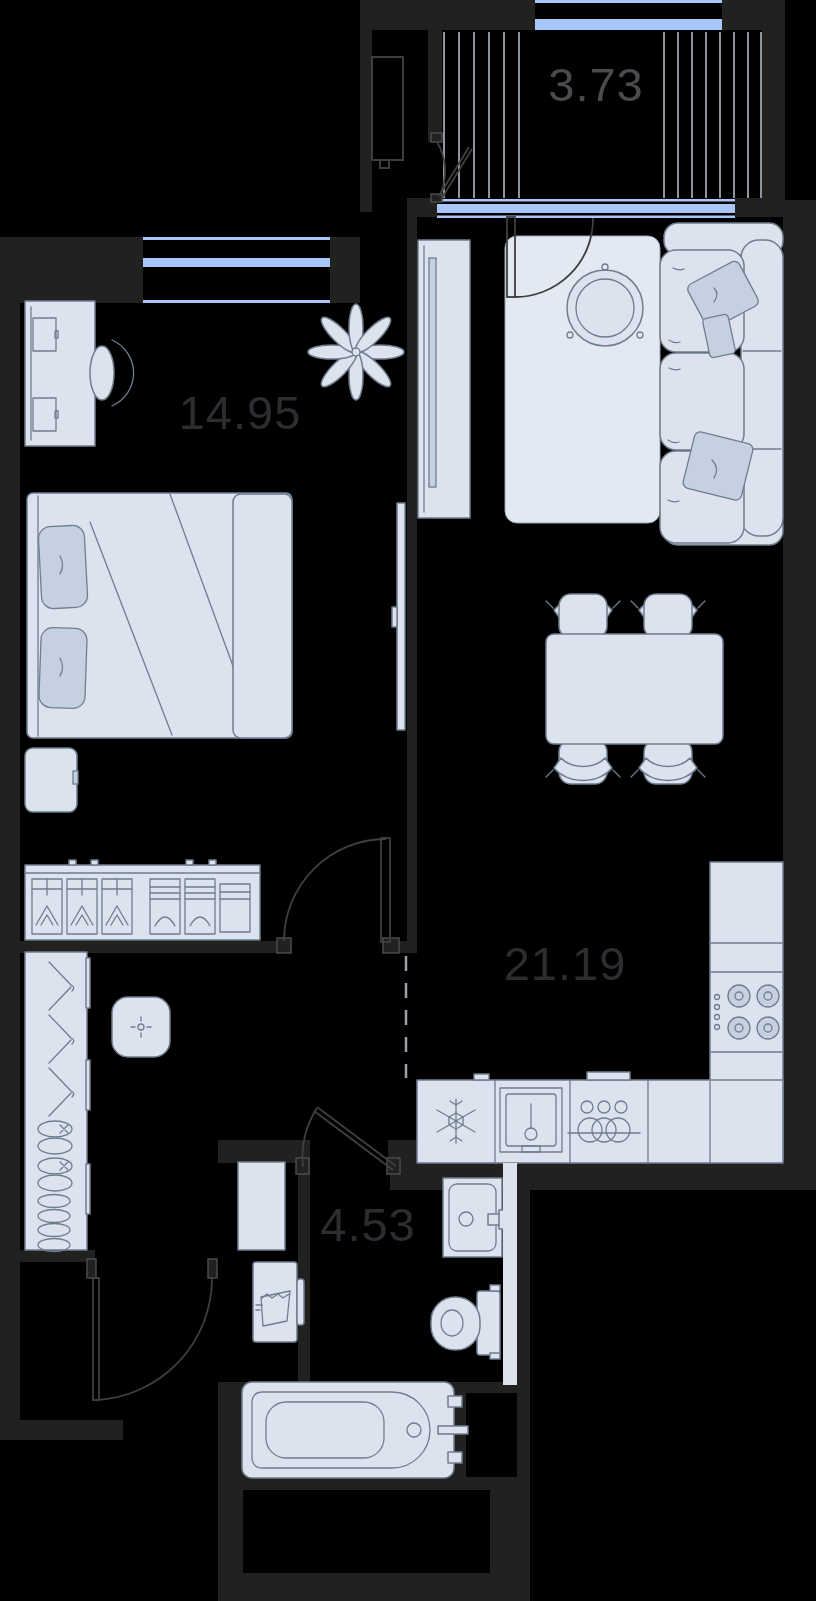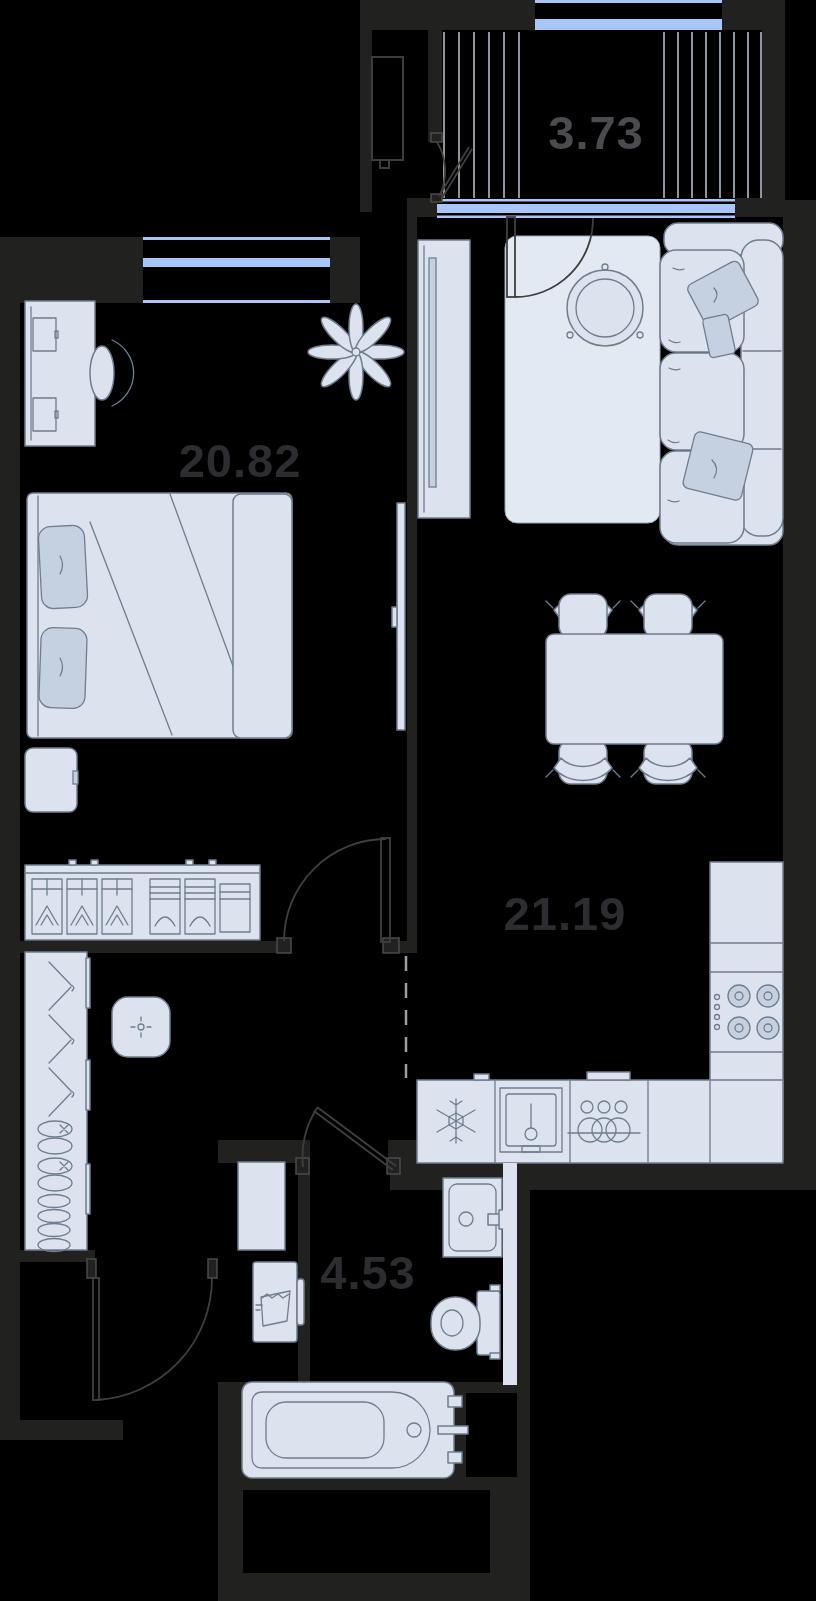--- a/index.html
+++ b/index.html
@@ -18,22 +18,22 @@
   .fline{fill:none;stroke:var(--furniture-stroke,#6f7e8e);stroke-width:1.3;stroke-linecap:round;stroke-linejoin:round;}
   .acc{fill:var(--furniture-accent,#c5d1e1);stroke:var(--furniture-stroke,#6f7e8e);stroke-width:1.3;}
   .rugshape{fill:var(--rug,#e3e9f2);stroke:#97a4b4;stroke-width:1;}
   .hatch{stroke:var(--hatch-line,#8e959c);stroke-width:2;fill:none;}
   .door{fill:none;stroke:var(--door-line,#3f3f3f);stroke-width:1.8;}
   .jamb{fill:var(--wall,#212120);stroke:#4f4f4f;stroke-width:1.4;}
   .darkline{fill:#000;stroke:#3d3d3d;stroke-width:2;}
   .dash{fill:none;stroke:var(--dashed-line,#9aa0a6);stroke-width:2.5;stroke-dasharray:15 12;}
   .area-label{
     position:absolute;transform:translate(-50%,-50%);
-    font-size:47px;font-weight:700;letter-spacing:1px;
-    color:var(--room-label,#2d2d31);white-space:nowrap;margin-top:48px;
+    font-size:47px;font-weight:400;letter-spacing:1px;
+    color:var(--room-label,#2d2d31);white-space:nowrap;
   }
   .area-label.balcony{color:var(--balcony-label,#4b4b4f);}
 </style>
 </head>
 <body>
 
 <div class="plan">
 <svg width="816" height="1601" viewBox="0 0 816 1601">
 
   <g>
@@ -336,16 +336,16 @@
       <rect class="fline" x="266" y="1402" width="118" height="56" rx="20"></rect>
       <circle class="fline" cx="414" cy="1430" r="7"></circle>
       <rect class="furn" x="438" y="1426" width="30" height="8"></rect>
       <rect class="furn" x="448" y="1396" width="14" height="11"></rect>
       <rect class="furn" x="448" y="1452" width="14" height="11"></rect>
     </g>
   </g>
 </svg>
 
   <div class="area-label balcony" style="left:596px;top:84px">3.73</div>
-  <div class="area-label" style="left:240px;top:412px">20.82</div>
-  <div class="area-label" style="left:565px;top:865px">21.19</div>
+  <div class="area-label" style="left:240px;top:412px">14.95</div>
+  <div class="area-label" style="left:565px;top:963px">21.19</div>
   <div class="area-label" style="left:368px;top:1224px">4.53</div>
 </div>
 
 </body></html>

